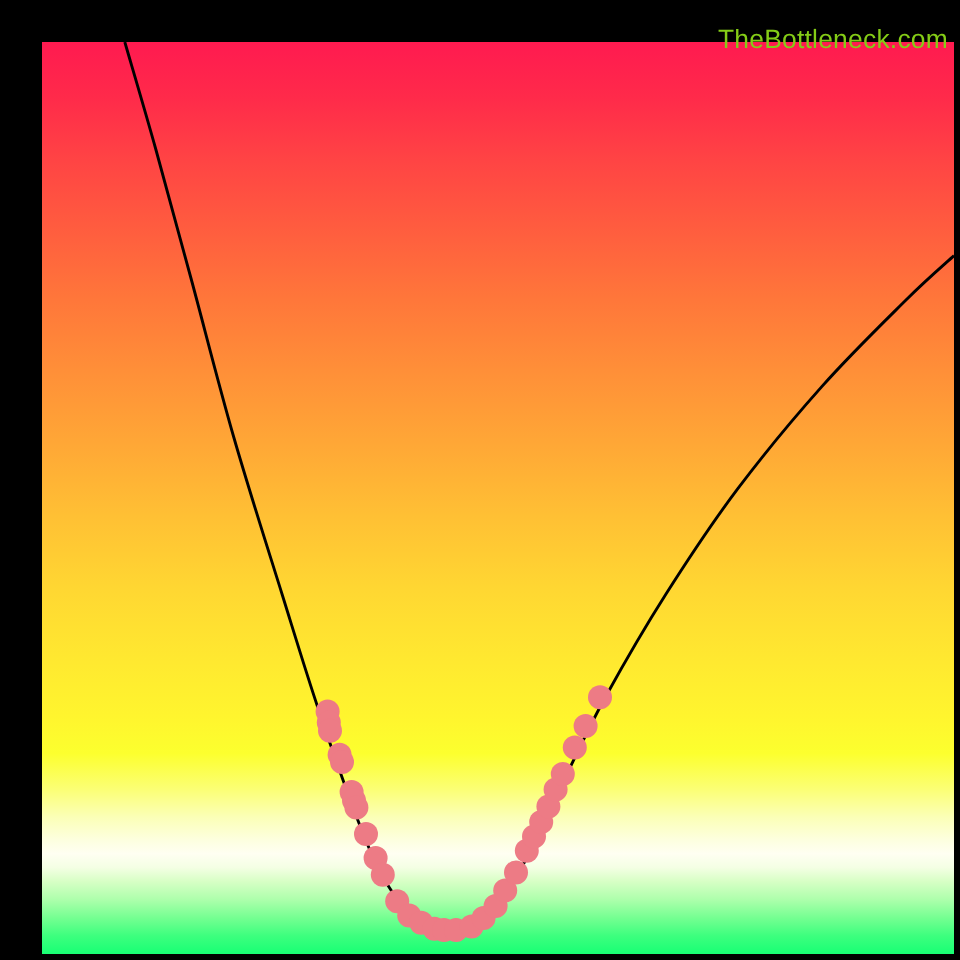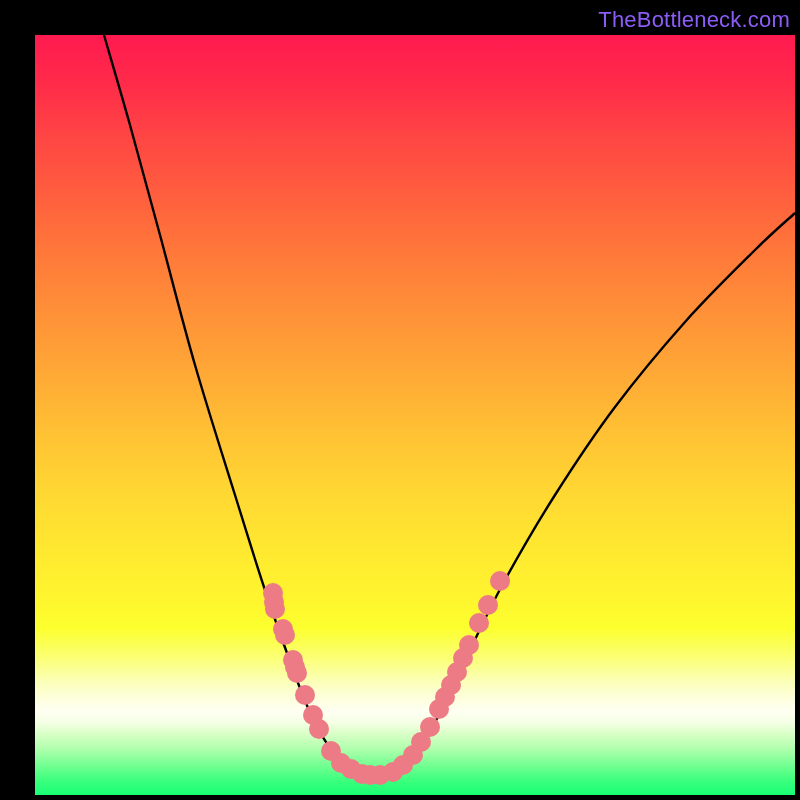--- a/index.html
+++ b/index.html
@@ -43,23 +43,23 @@
       #f4ffe4 90.5%,
       #d8ffc6 92%,
       #aeffac 94%,
       #76ff92 96%,
       #3dff7e 98%,
       #18ff74 100%
     );
   }
   .watermark {
     position: absolute;
-    top: 7px;
+    top: 20px;
     right: 10px;
-    color: #8b5cf6;
+    color: #84cc16;
     font-size: 22px;
     font-weight: 500;
     letter-spacing: 0.2px;
     user-select: none;
   }
   svg.curve {
     position: absolute;
     left: 0; top: 0;
     width: 760px; height: 760px;
     overflow: visible;

